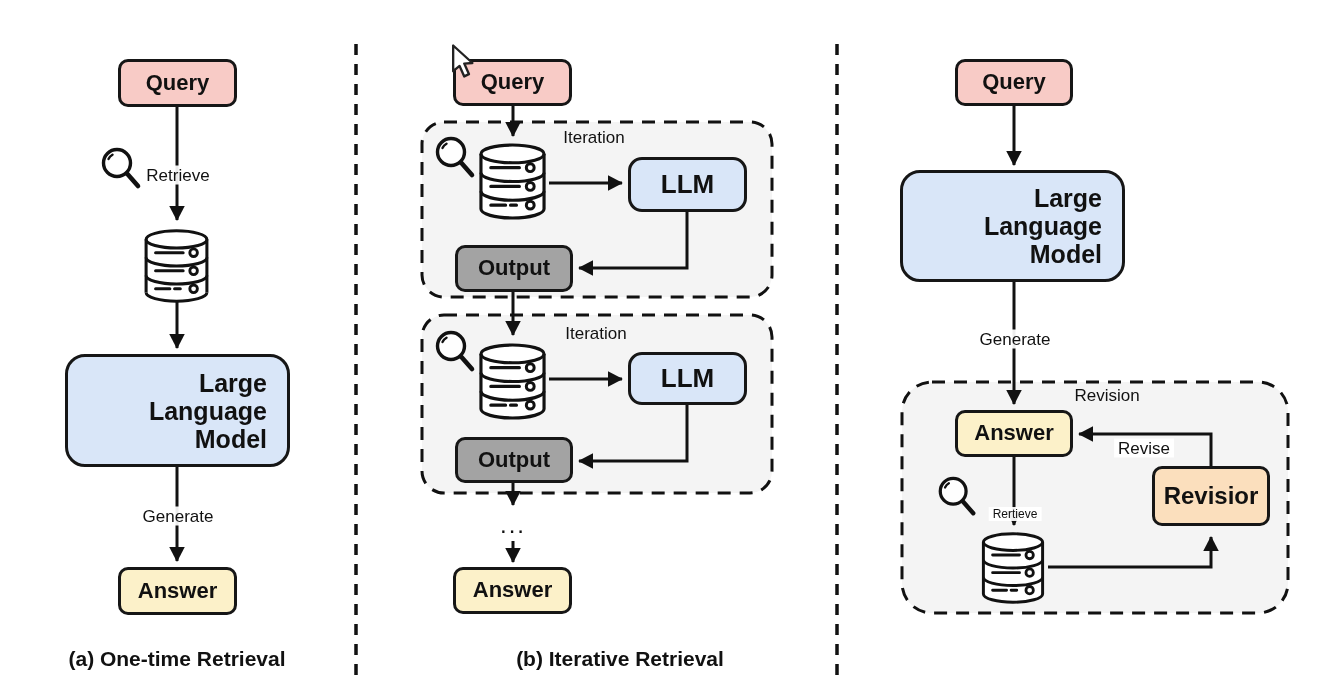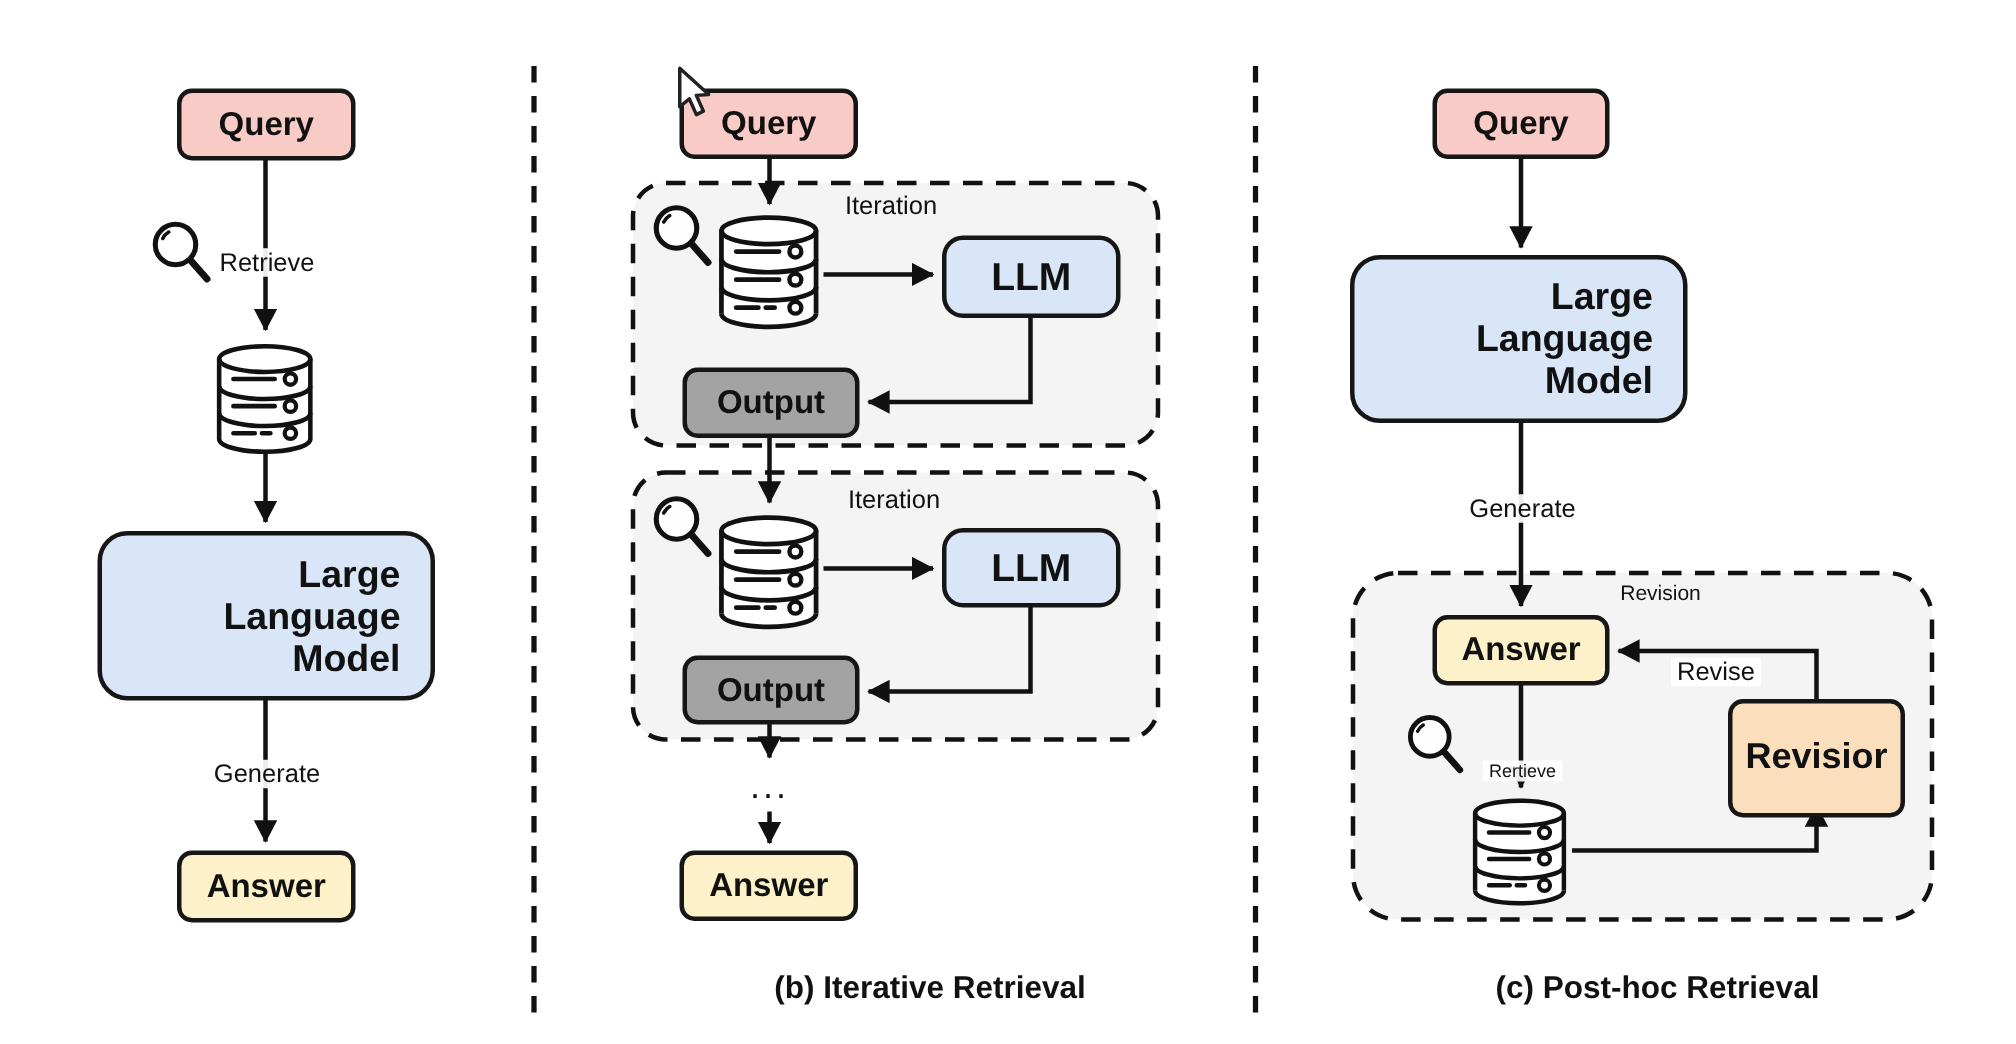--- a/index.html
+++ b/index.html
@@ -85,39 +85,39 @@
     <use href="#mag" x="434" y="134" width="42" height="48"></use>
     <use href="#mag" x="434" y="328" width="42" height="48"></use>
     <use href="#mag" x="936" y="475" width="42" height="44"></use>
   </svg>
 
   <div class="node pink" style="left:118px;top:59px;width:119px;height:48px;border-radius:10px;font-size:22px;">Query</div>
   <div class="lbl onln" style="left:178px;top:162px;font-size:17px;margin-top:13px;">Retrieve</div>
   <div class="node blue" style="left:65px;top:354px;width:225px;height:113px;border-radius:20px;font-size:25px;padding:0 20px;">Large Language Model</div>
   <div class="lbl onln" style="left:178px;top:516px;font-size:17px;">Generate</div>
   <div class="node yellow" style="left:118px;top:567px;width:119px;height:48px;border-radius:10px;font-size:22px;">Answer</div>
+  <div class="cap" style="left:177px;top:659px;">(a) One-time Retrieval</div>
 
   <div class="node pink" style="left:453px;top:59px;width:119px;height:47px;border-radius:10px;font-size:22px;">Query</div>
   <div class="lbl" style="left:594px;top:137px;font-size:17px;">Iteration</div>
   <div class="node blue" style="left:628px;top:157px;width:119px;height:55px;border-radius:14px;font-size:26px;">LLM</div>
   <div class="node green" style="left:455px;top:245px;width:118px;height:47px;border-radius:10px;font-size:22px;">Output</div>
   <div class="lbl" style="left:596px;top:333px;font-size:17px;">Iteration</div>
   <div class="node blue" style="left:628px;top:352px;width:119px;height:53px;border-radius:14px;font-size:26px;">LLM</div>
   <div class="node green" style="left:455px;top:437px;width:118px;height:46px;border-radius:10px;font-size:22px;">Output</div>
   <div class="lbl" style="left:513px;top:525px;font-size:24px;letter-spacing:2px;">...</div>
   <div class="node yellow" style="left:453px;top:567px;width:119px;height:47px;border-radius:10px;font-size:22px;">Answer</div>
   <div class="cap" style="left:620px;top:659px;">(b) Iterative Retrieval</div>
 
   <svg class="cursor" style="left:452px;top:44px;" width="28" height="38" viewBox="0 0 24 32">
     <polygon points="1,1 1,23 6.5,18.5 10.5,27.5 14.5,25.5 10.5,16.5 17.5,16" fill="#fff" stroke="#222" stroke-width="2" stroke-linejoin="round"></polygon>
   </svg>
 
   <div class="node pink" style="left:955px;top:59px;width:118px;height:47px;border-radius:10px;font-size:22px;">Query</div>
   <div class="node blue" style="left:900px;top:170px;width:225px;height:112px;border-radius:20px;font-size:25px;padding:0 20px;">Large Language Model</div>
   <div class="lbl onln" style="left:1015px;top:339px;font-size:17px;">Generate</div>
-  <div class="lbl" style="left:1107px;top:395px;font-size:14px;">Revision</div>
+  <div class="lbl" style="left:1107px;top:395px;font-size:17px;">Revision</div>
   <div class="node yellow" style="left:955px;top:410px;width:118px;height:47px;border-radius:10px;font-size:22px;">Answer</div>
   <div class="lbl onln" style="left:1144px;top:448px;font-size:17px;">Revise</div>
   <div class="lbl onln" style="left:1015px;top:514px;font-size:12px;">Rertieve</div>
-  <div class="node orange" style="left:1152px;top:466px;width:118px;height:79px;border-radius:10px;font-size:24px;">Revisior</div>
-  <div class="cap" style="left:1105px;top:659px;">(c) Post-hoc Retrieval</div>
+  <div class="node orange" style="left:1152px;top:466px;width:118px;height:60px;border-radius:10px;font-size:24px;">Revisior</div>
 
 </div>
 
 </body></html>

